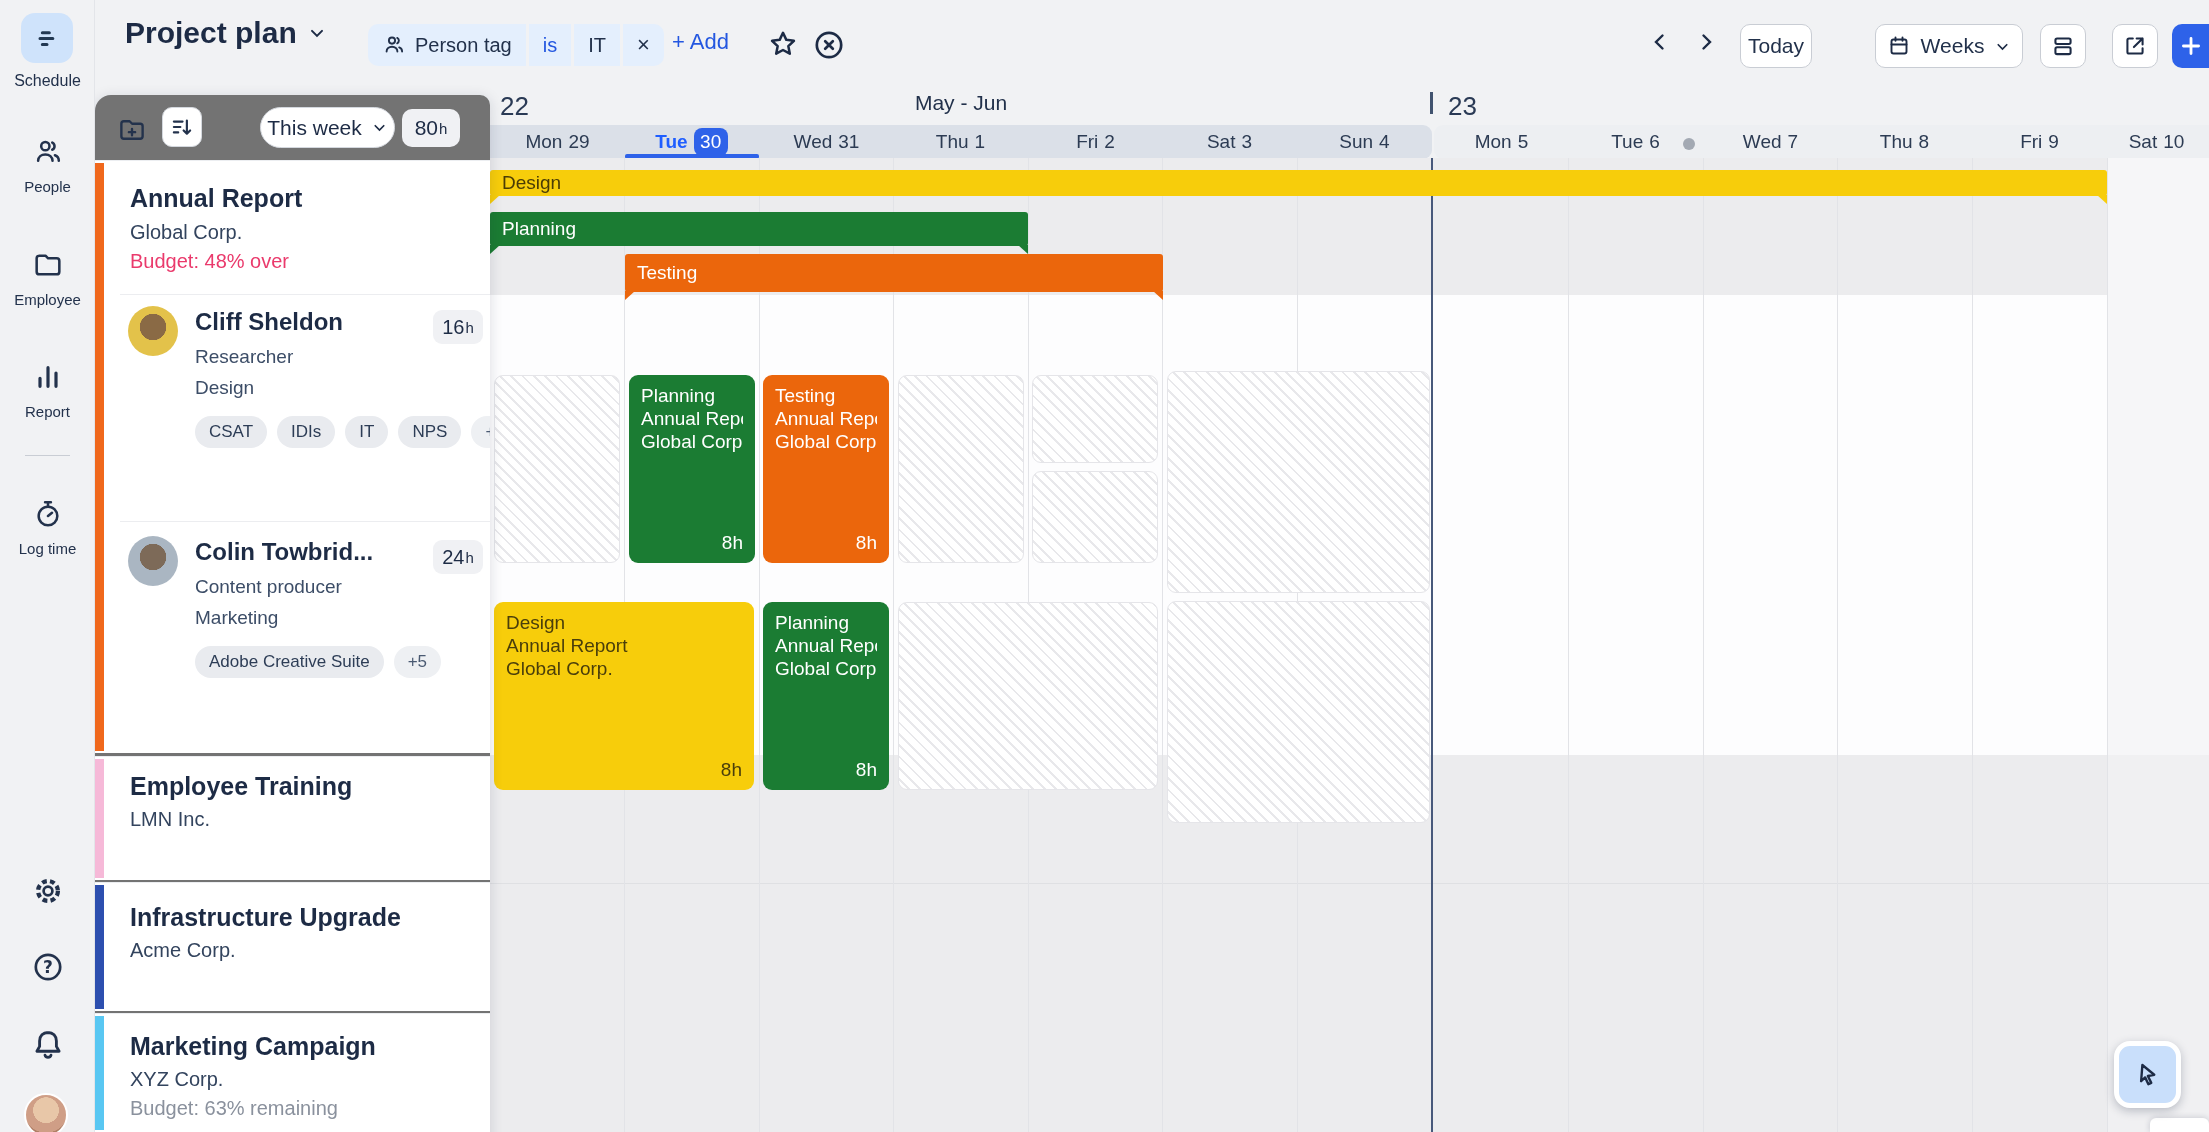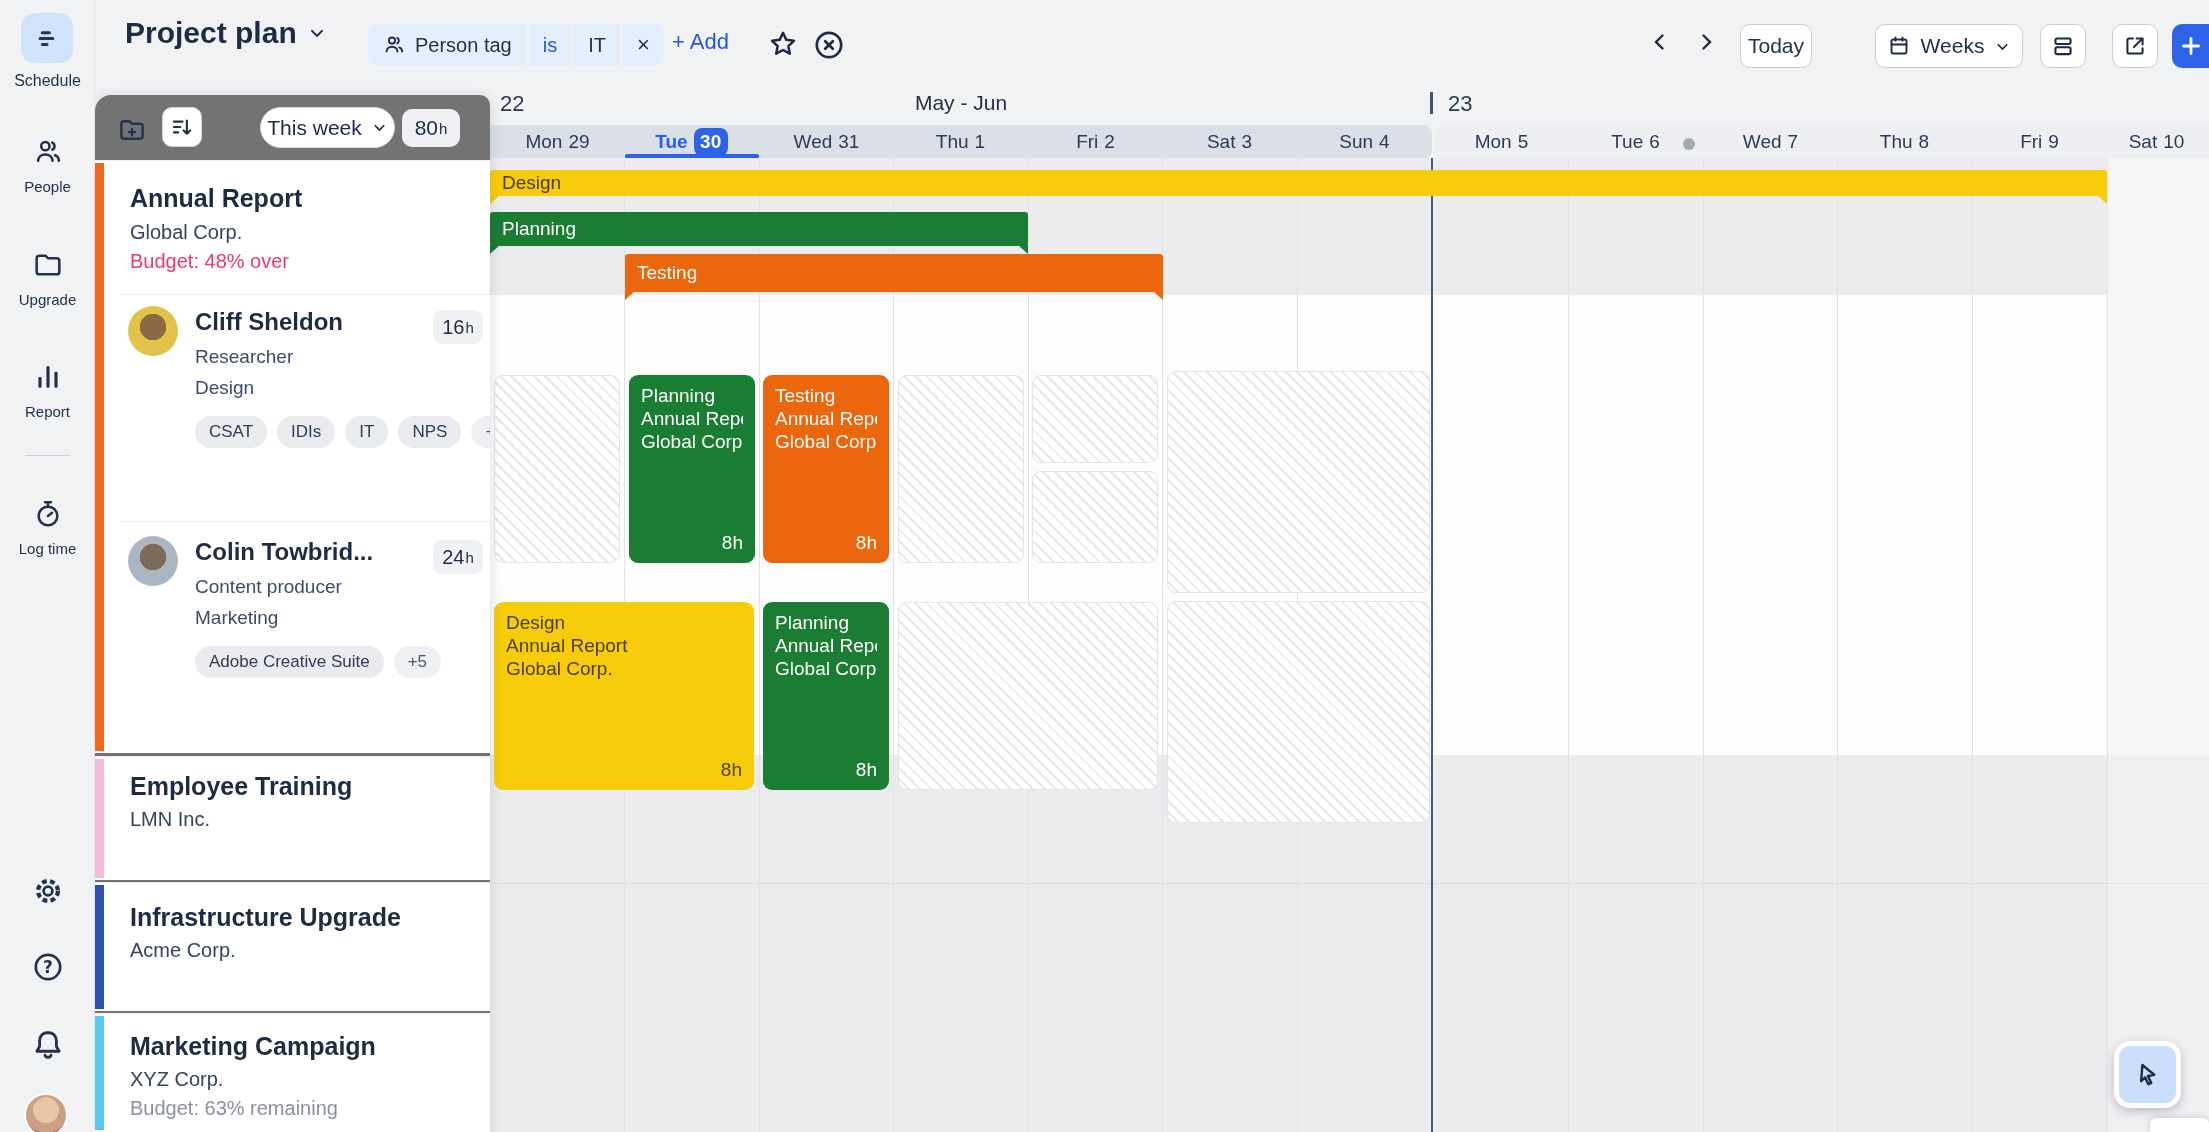--- a/index.html
+++ b/index.html
@@ -67,31 +67,31 @@
   .p-name{position:absolute;left:100px;font-size:24px;font-weight:600;color:#1d2b45}
   .p-hours{position:absolute;left:338px;width:50px;height:34px;background:#f0f1f4;border-radius:9px;
     display:flex;align-items:center;justify-content:center;font-size:20px;color:#1d2b45}
   .p-role,.p-dept{position:absolute;left:100px;font-size:19px;color:#3c4d67}
   .tag-row{position:absolute;left:100px;display:flex;gap:10px}
   .tag{height:32px;background:#e9ebef;border-radius:16px;display:flex;align-items:center;padding:4px 14px;font-size:17px;color:#2d3d56;white-space:nowrap}
   .tag.more{background:#eef0f3;color:#4a5a72}
 
   
   .timeline{position:absolute;left:490px;top:85px;width:1719px;height:1047px}
-  .wk-label{position:absolute;top:6px;font-size:22px;color:#2a3a55}
+  .wk-label{position:absolute;top:6px;font-size:26px;color:#2a3a55}
   .wk-month{position:absolute;top:6px;font-size:21px;color:#22314b;text-align:center}
   .wk-tick{position:absolute;left:940px;top:7px;width:3px;height:22px;background:#41536f}
   .dayhead{position:absolute;top:40px;height:34px}
   .dh-w22{left:0;width:942px;background:#dbe0e8;border-radius:0 9px 9px 0}
   .dh-w23{left:944px;width:775px;background:#edeff2;border-radius:9px 0 0 9px}
   .day-cell{position:absolute;top:40px;width:135px;height:34px;display:flex;align-items:center;justify-content:center;
     gap:6px;font-size:19px;color:#2c3b53;cursor:pointer;white-space:nowrap}
   .day-cell .dn.sel{color:#1f5eff;font-weight:600}
   .day-badge{display:inline-flex;align-items:center;justify-content:center;min-width:34px;height:28px;background:#2e62e9;
-    color:#fff;border-radius:8px;font-weight:bold}
+    color:#fff;border-radius:8px;font-weight:normal}
   .today-underline{position:absolute;left:135px;top:69px;width:134px;height:5px;background:#2e62e9;border-radius:2px}
   .month-dot{position:absolute;left:1193px;top:53px;width:12px;height:12px;border-radius:50%;background:#a3a9b3}
 
   .canvas{position:absolute;left:0;top:73px;width:1719px;height:974px;overflow:hidden}
   .zone{position:absolute}
   .z-band{left:0;top:0;width:1617px;height:137px;background:#ececee}
   .z-band-r{left:1617px;top:0;width:102px;height:137px;background:#f6f6f8}
   .z-rows{left:0;top:137px;width:1617px;height:460px;background:#fdfdfe}
   .z-rows-r{left:1617px;top:137px;width:102px;height:460px;background:#f6f6f8}
   .z-below{left:0;top:597px;width:1617px;height:377px;background:#ececee}
@@ -149,21 +149,21 @@
       </span>
       <span class="lbl">People</span>
     </div>
 
     <div class="rail-item" style="top:249px">
       <span class="rail-icon">
         <svg width="32" height="32" viewBox="0 0 24 24" fill="none" stroke="#23324c" stroke-width="1.9" stroke-linejoin="round">
           <path d="M3.5 7c0-1.1.9-2 2-2h4.6l2 2h6.4c1.1 0 2 .9 2 2v8c0 1.1-.9 2-2 2h-13c-1.1 0-2-.9-2-2z"></path>
         </svg>
       </span>
-      <span class="lbl">Upgrade</span>
+      <span class="lbl">Employee</span>
     </div>
 
     <div class="rail-item" style="top:361px">
       <span class="rail-icon">
         <svg width="32" height="32" viewBox="0 0 24 24" fill="none" stroke="#23324c" stroke-width="2.4" stroke-linecap="round">
           <path d="M6 13v6M12 5v14M18 9v10"></path>
         </svg>
       </span>
       <span class="lbl">Report</span>
     </div>

